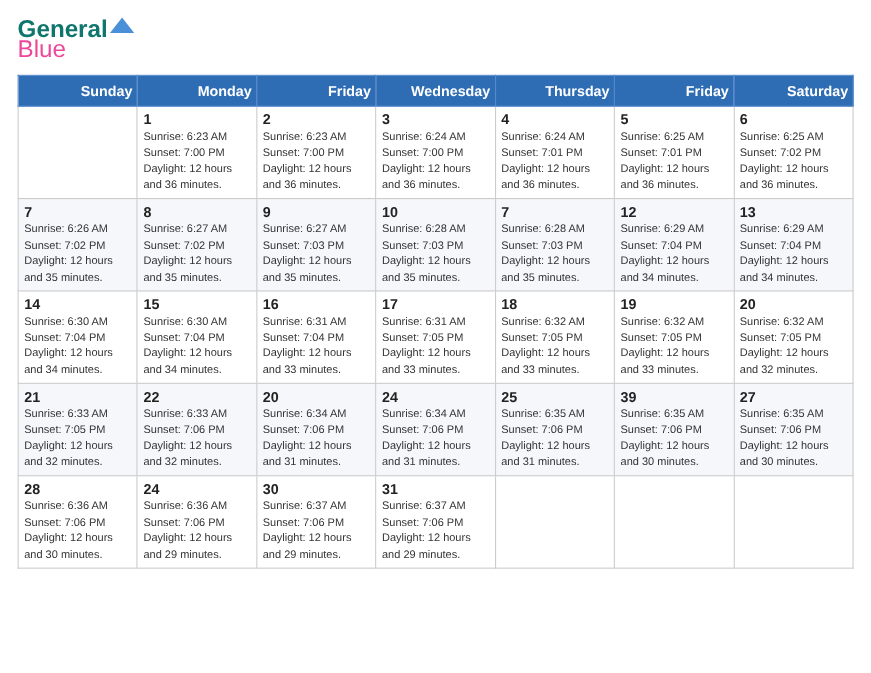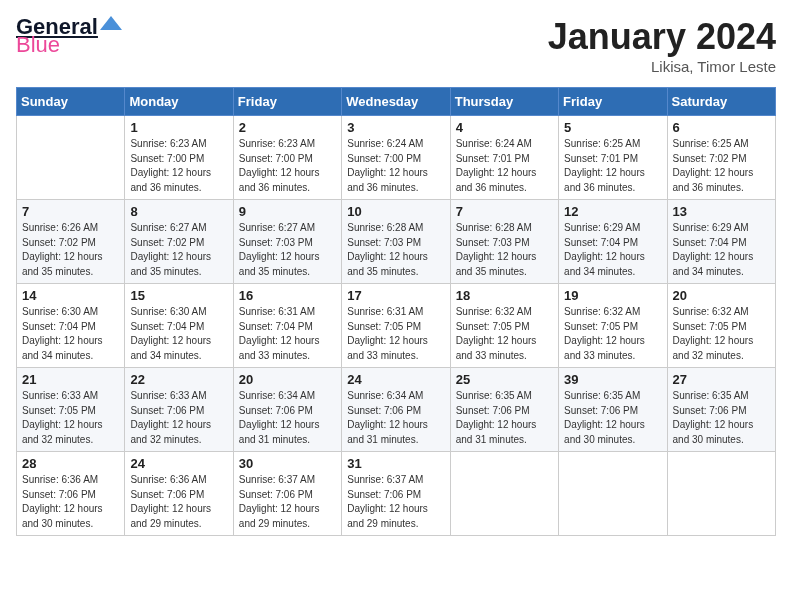--- a/index.html
+++ b/index.html
@@ -21,22 +21,21 @@
       flex-direction: column;
       align-items: flex-start;
     }
     .logo-text {
       font-size: 22px;
       font-weight: bold;
       color: #1a3a5c;
       line-height: 1;
     }
     .logo-text span {
-      color: #0f172a;
-      text-decoration: underline;
+      color: #0f766e;
     }
     .title-area {
       text-align: right;
     }
     .month-title {
       font-size: 36px;
       font-weight: bold;
       color: #222;
     }
     .location {
@@ -47,21 +46,21 @@
       width: 100%;
       border-collapse: collapse;
       border: 1px solid #ccc;
     }
     .calendar-table th {
       background-color: #2e6db4;
       color: #fff;
       font-size: 13px;
       font-weight: bold;
       padding: 6px 4px;
-      text-align: left;
+      text-align: right;
       border: 1px solid #5588cc;
     }
     .calendar-table td {
       vertical-align: top;
       border: 1px solid #ccc;
       padding: 4px 5px;
       width: calc(100% / 7);
       min-height: 80px;
       background: #fff;
       font-size: 10.5px;
@@ -94,24 +93,20 @@
     <div style="display:flex;align-items:center;">
       <span class="logo-text">
         <span>General</span>
       </span>
       <svg width="22" height="16" viewBox="0 0 22 16" style="margin-left:2px;margin-top:-6px;">
         <polygon points="0,14 11,0 22,14" fill="#4a90d9"></polygon>
       </svg>
     </div>
     <span class="logo-text" style="color:#ec4899;font-size:22px;font-weight:normal;margin-top:-4px;">Blue</span>
   </div>
-  <div class="title-area">
-    <div class="month-title">January 2024</div>
-    <div class="location">Likisa, Timor Leste</div>
-  </div>
 </div>
 
 <table class="calendar-table">
   <thead>
     <tr>
     <th>Sunday</th>
         <th>Monday</th>
         <th>Friday</th>
         <th>Wednesday</th>
         <th>Thursday</th>

